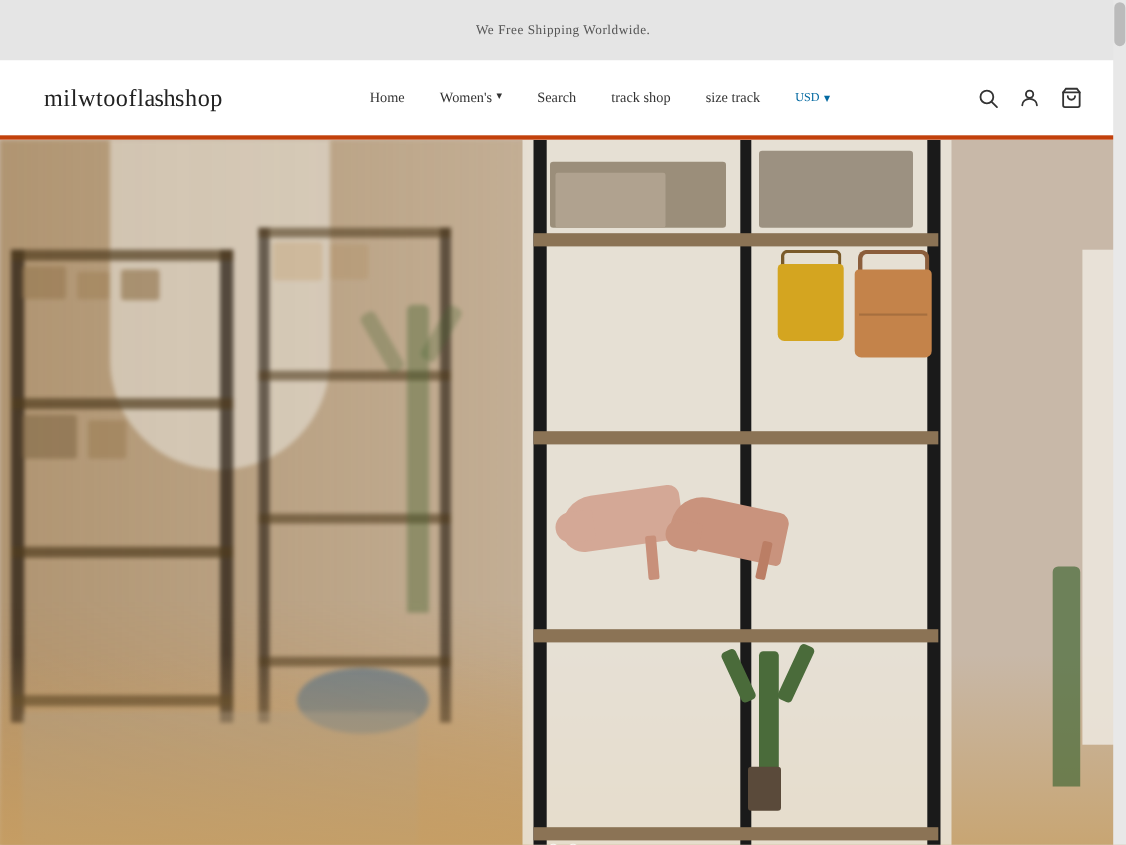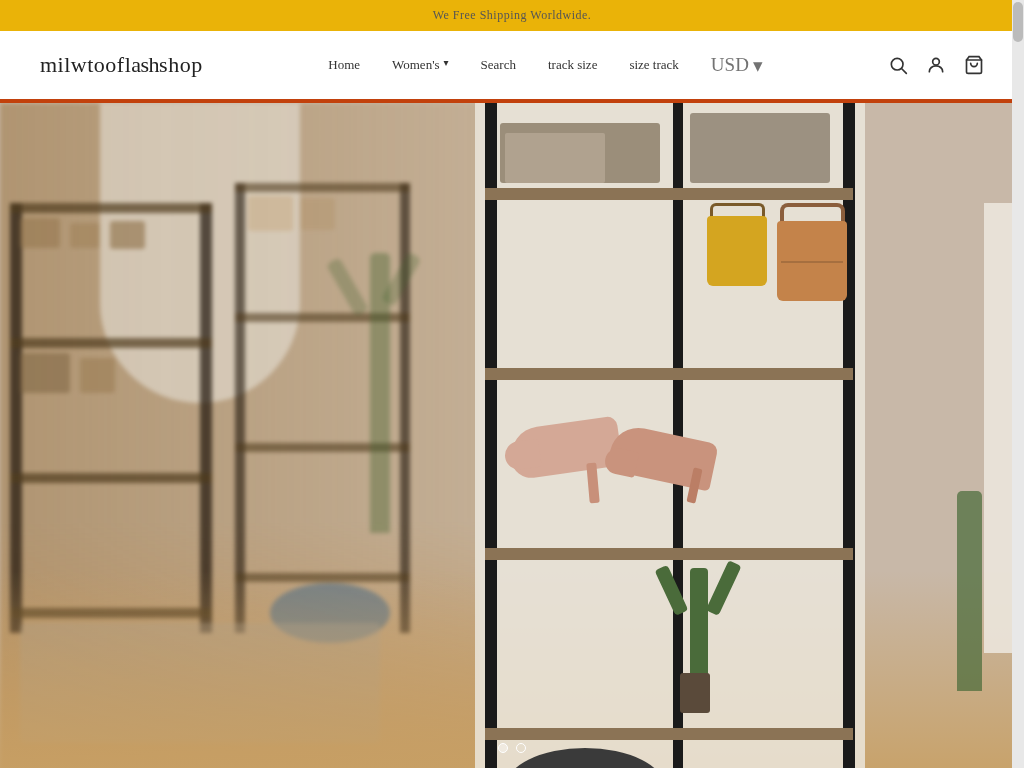--- a/index.html
+++ b/index.html
@@ -1,22 +1,22 @@
 <!DOCTYPE html>
 <html><head>
   <meta charset="utf-8">
   <style>
     * { margin: 0; padding: 0; box-sizing: border-box; }
     body { font-family: Georgia, 'Times New Roman', serif; width: 1024px; height: 768px; overflow: hidden; background: #fff; }
 
     
     #announcement-bar {
-      background: #eab308;
+      background: #e5e5e5;
       text-align: center;
-      padding: 8px 0;
+      padding: 20px 0;
       font-size: 12px;
       color: #555;
       letter-spacing: 0.5px;
     }
 
     
     #header {
       display: flex;
       align-items: center;
       justify-content: space-between;
@@ -172,23 +172,23 @@
     }
     .dot.active {
       background: rgba(255,255,255,0.4);
     }
 
     
     .usd-btn {
       display: flex;
       align-items: center;
       gap: 4px;
-      font-size: 19px;
+      font-size: 11px;
       cursor: pointer;
-      color: #737373;
+      color: #0369a1;
     }
 
     
     #scrollbar {
       position: absolute;
       right: 0;
       top: 0;
       width: 12px;
       height: 768px;
       background: #e8e8e8;
@@ -218,21 +218,21 @@
 
   <div id="logo">milwtoofl<span style="letter-spacing:-0.5px">ash</span>shop</div>
 
   <nav id="nav-links">
     <a class="nav-link">Home</a>
     <div class="nav-link nav-link-women">
       <span>Women's</span>
       <span class="chevron">▾</span>
     </div>
     <a class="nav-link">Search</a>
-    <a class="nav-link">track size</a>
+    <a class="nav-link">track shop</a>
     <a class="nav-link">size track</a>
     <div class="usd-btn">
       <span>USD</span>
       <span>▾</span>
     </div>
   </nav>
 
   <div id="nav-icons">
     <div class="nav-icon">
       <svg width="20" height="20" viewBox="0 0 24 24" fill="none" stroke="#333" stroke-width="2" stroke-linecap="round">

